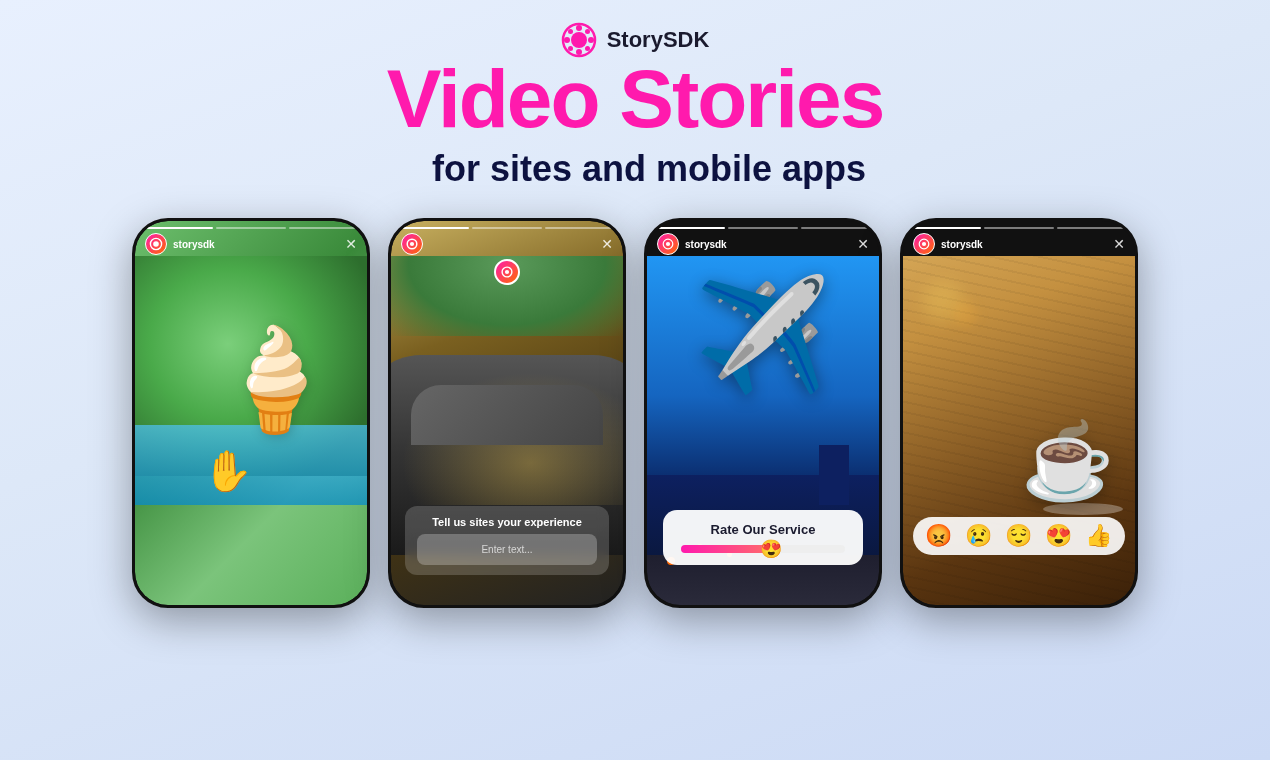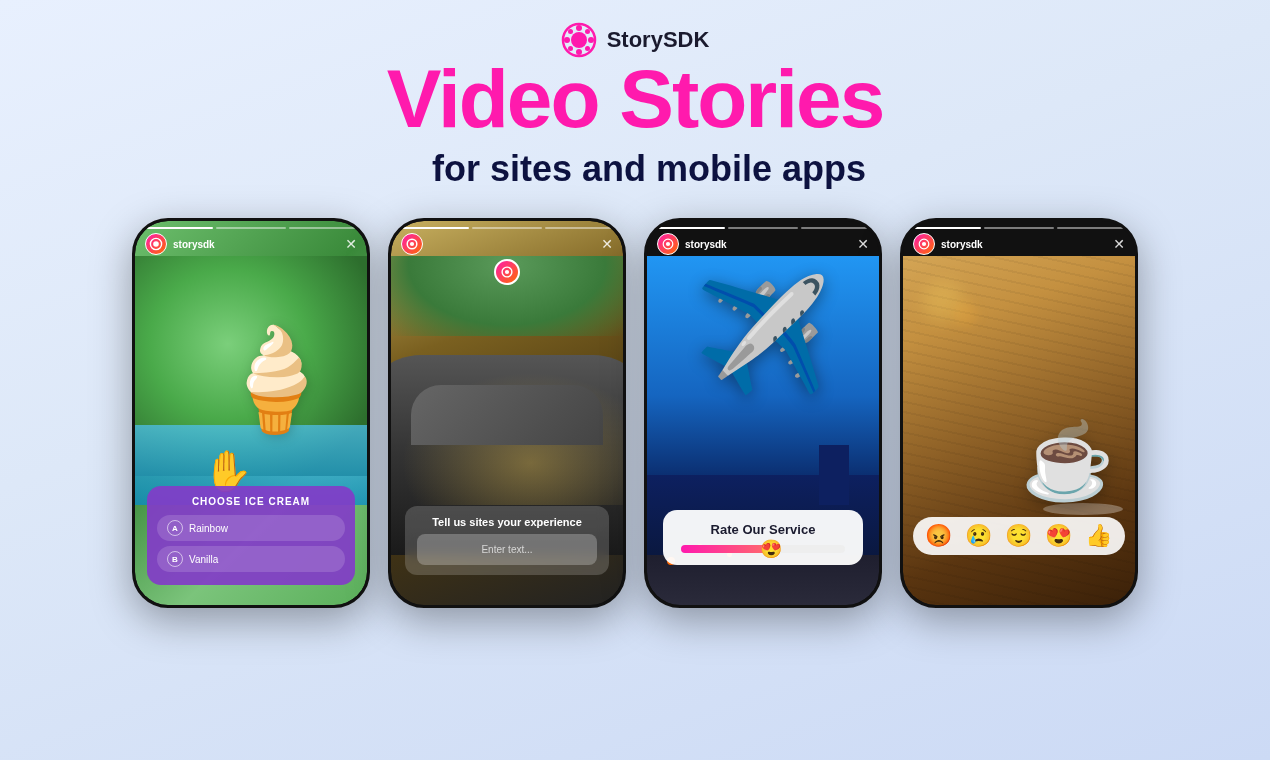--- a/index.html
+++ b/index.html
@@ -403,31 +403,20 @@
         <div class="story-avatar">
           <svg viewBox="0 0 20 20" width="14" height="14">
               <circle cx="10" cy="10" r="8" fill="none" stroke="white" stroke-width="2"></circle>
               <circle cx="10" cy="10" r="4" fill="white"></circle>
             </svg>
         </div>
         <span class="story-name">storysdk</span>
         <span class="story-close">✕</span>
       </div>
 
-      <div class="quiz-widget">
-        <div class="quiz-title">CHOOSE ICE CREAM</div>
-        <div class="quiz-option">
-          <div class="quiz-option-letter">A</div>
-          <span class="quiz-option-text">Rainbow</span>
-        </div>
-        <div class="quiz-option">
-          <div class="quiz-option-letter">B</div>
-          <span class="quiz-option-text">Vanilla</span>
-        </div>
-      </div>
     </div>
   </div>
 
   <div class="phone">
     <div class="phone-screen">
 
       <div style="position:absolute;top:0;left:0;right:0;bottom:0;background:linear-gradient(160deg, #c8b060 0%, #7a6020 30%, #4a3810 60%, #222 100%);"></div>
 
       <div style="position:absolute;bottom:50px;left:-30px;right:-30px;height:200px;background:linear-gradient(180deg,#555 0%,#333 50%,#1a1a1a 100%);border-radius:60px 60px 0 0;"></div>
 

